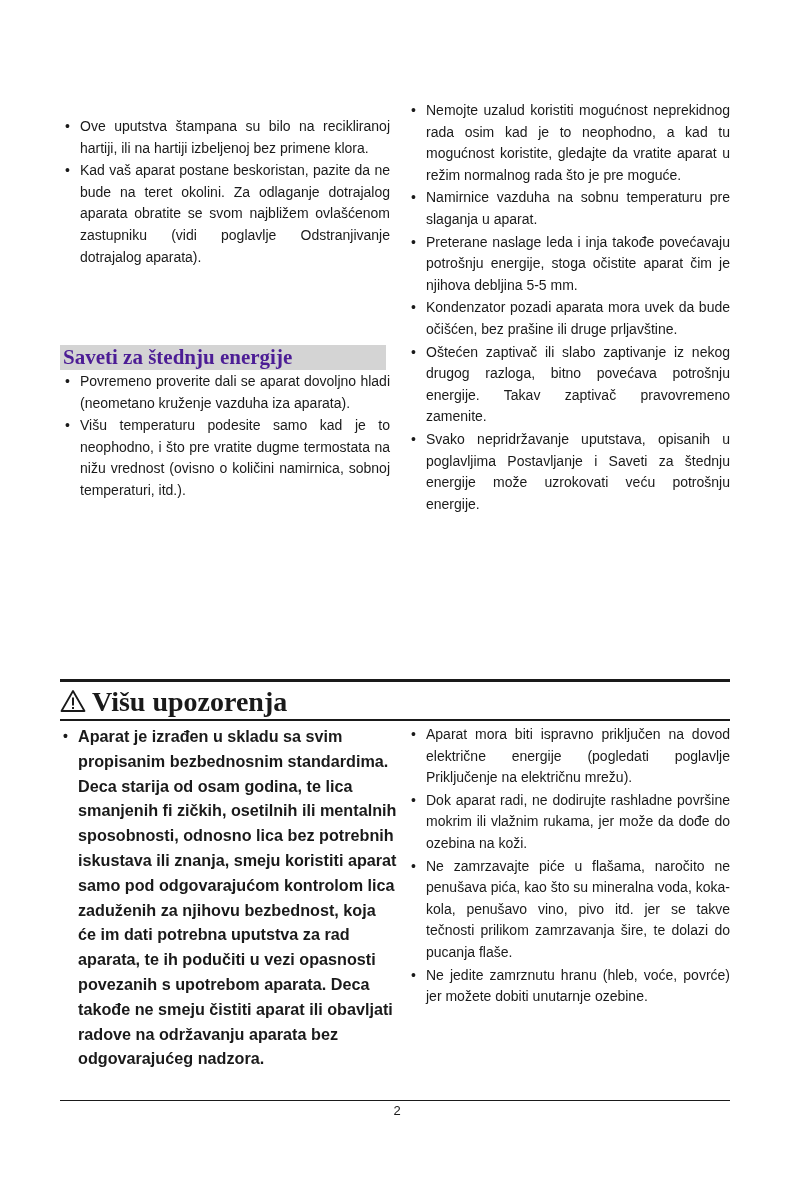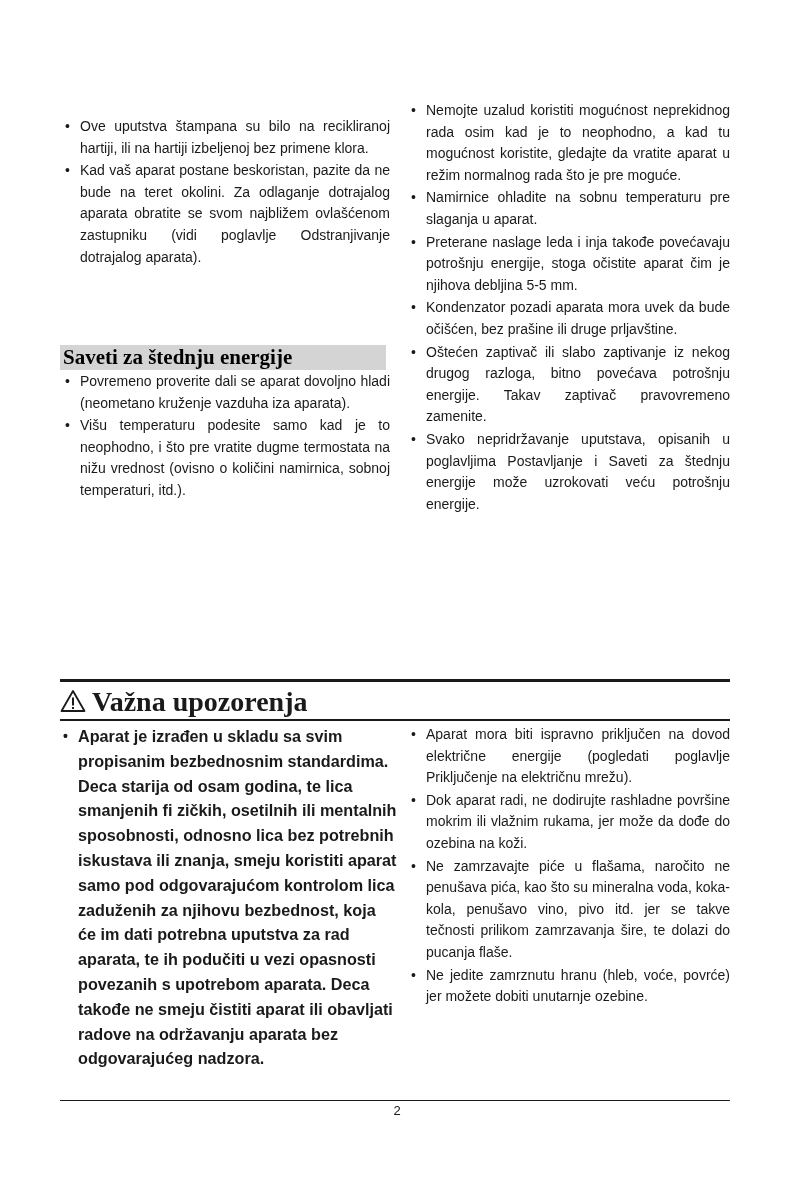--- a/index.html
+++ b/index.html
@@ -6,21 +6,21 @@
   body { width: 794px; height: 1190px; position: relative; overflow: hidden;
          font-family: "Liberation Sans", sans-serif; color: #1a1a1a; }
   .col { position: absolute; width: 326px; font-size: 14px; line-height: 21.6px; }
   .col ul { list-style: none; margin: 0; padding: 0; }
   .col li { position: relative; padding-left: 16px; text-align: justify; text-align-last: left; margin: 0 0 1px 0; }
   .col li::before { content: "\2022"; position: absolute; left: 1px; top: 0; font-size: 14px; }
   .col.left  { left: 64px; }
   .col.right { left: 410px; width: 320px; }
   .heading-bar { position: absolute; left: 60px; top: 345px; width: 326px; height: 25px;
                  background: #d4d4d4; font-family: "Liberation Serif", serif; font-weight: bold;
-                 font-size: 21px; line-height: 25px; padding-left: 3px; box-sizing: border-box; color: #000000; }
+                 font-size: 21px; line-height: 25px; padding-left: 3px; box-sizing: border-box; color: #4c1d95; }
   .rule-thick { position: absolute; left: 60px; width: 670px; height: 3px; background: #1a1a1a; }
   .rule-thin  { position: absolute; left: 60px; width: 670px; height: 2px; background: #1a1a1a; }
   .warn-title { position: absolute; left: 60px; top: 684px; height: 36px; line-height: 36px;
                 font-family: "Liberation Serif", serif; font-weight: bold; font-size: 28px; color: #1a1a1a; }
   .warn-title .icon { display: inline-block; vertical-align: -2px; margin-right: 6px; }
   .plain li { text-align: left; font-weight: bold; }
   .page-num { position: absolute; left: 0; width: 794px; top: 1103px; text-align: center; font-size: 13px; }
   .footer-rule { position: absolute; left: 60px; width: 670px; top: 1100px; height: 1px; background: #1a1a1a; }
 </style>
 </head>
@@ -38,37 +38,37 @@
 <div class="col left" style="top:371px;">
   <ul>
     <li>Povremeno proverite dali se aparat dovoljno hladi (neometano kruženje vazduha iza aparata).</li>
     <li>Višu temperaturu podesite samo kad je to neophodno, i što pre vratite dugme termostata na nižu vrednost (ovisno o količini namirnica, sobnoj temperaturi, itd.).</li>
   </ul>
 </div>
 
 <div class="col right" style="top:100px;">
   <ul>
     <li>Nemojte uzalud koristiti mogućnost neprekidnog rada osim kad je to neophodno, a kad tu mogućnost koristite, gledajte da vratite aparat u režim normalnog rada što je pre moguće.</li>
-    <li>Namirnice ohladite na sobnu temperaturu pre slaganja u aparat.</li>
+    <li>Namirnice vazduha na sobnu temperaturu pre slaganja u aparat.</li>
     <li>Preterane naslage leda i inja takođe povećavaju potrošnju energije, stoga očistite aparat čim je njihova debljina 5-5 mm.</li>
     <li>Kondenzator pozadi aparata mora uvek da bude očišćen, bez prašine ili druge prljavštine.</li>
     <li>Oštećen zaptivač ili slabo zaptivanje iz nekog drugog razloga, bitno povećava potrošnju energije. Takav zaptivač pravovremeno zamenite.</li>
     <li>Svako nepridržavanje uputstava, opisanih u poglavljima Postavljanje i Saveti za štednju energije može uzrokovati veću potrošnju energije.</li>
   </ul>
 </div>
 
 <div class="rule-thick" style="top:679px;"></div>
 <div class="warn-title">
   <span class="icon">
     <svg width="26" height="24" viewBox="0 0 26 24">
       <path d="M13 2 L24.5 22 L1.5 22 Z" fill="none" stroke="#1a1a1a" stroke-width="1.8" stroke-linejoin="round"></path>
       <rect x="12" y="8.5" width="2" height="8" fill="#1a1a1a"></rect>
       <rect x="12" y="18" width="2" height="2" fill="#1a1a1a"></rect>
     </svg>
-  </span><span>Važna upozorenja</span>
+  </span><span>Višu upozorenja</span>
 </div>
 <div class="rule-thin" style="top:719px;"></div>
 
 <div class="col left plain" style="top:724px; left:62px; width:336px; line-height:24.8px; font-size:16.2px;">
   <ul>
     <li>Aparat je izrađen u skladu sa svim propisanim bezbednosnim standardima. Deca starija od osam godina, te lica smanjenih fi zičkih, osetilnih ili mentalnih sposobnosti, odnosno lica bez potrebnih iskustava ili znanja, smeju koristiti aparat samo pod odgovarajućom kontrolom lica zaduženih za njihovu bezbednost, koja će im dati potrebna uputstva za rad aparata, te ih podučiti u vezi opasnosti povezanih s upotrebom aparata. Deca takođe ne smeju čistiti aparat ili obavljati radove na održavanju aparata bez odgovarajućeg nadzora.</li>
   </ul>
 </div>
 
 <div class="col right" style="top:724px;">

